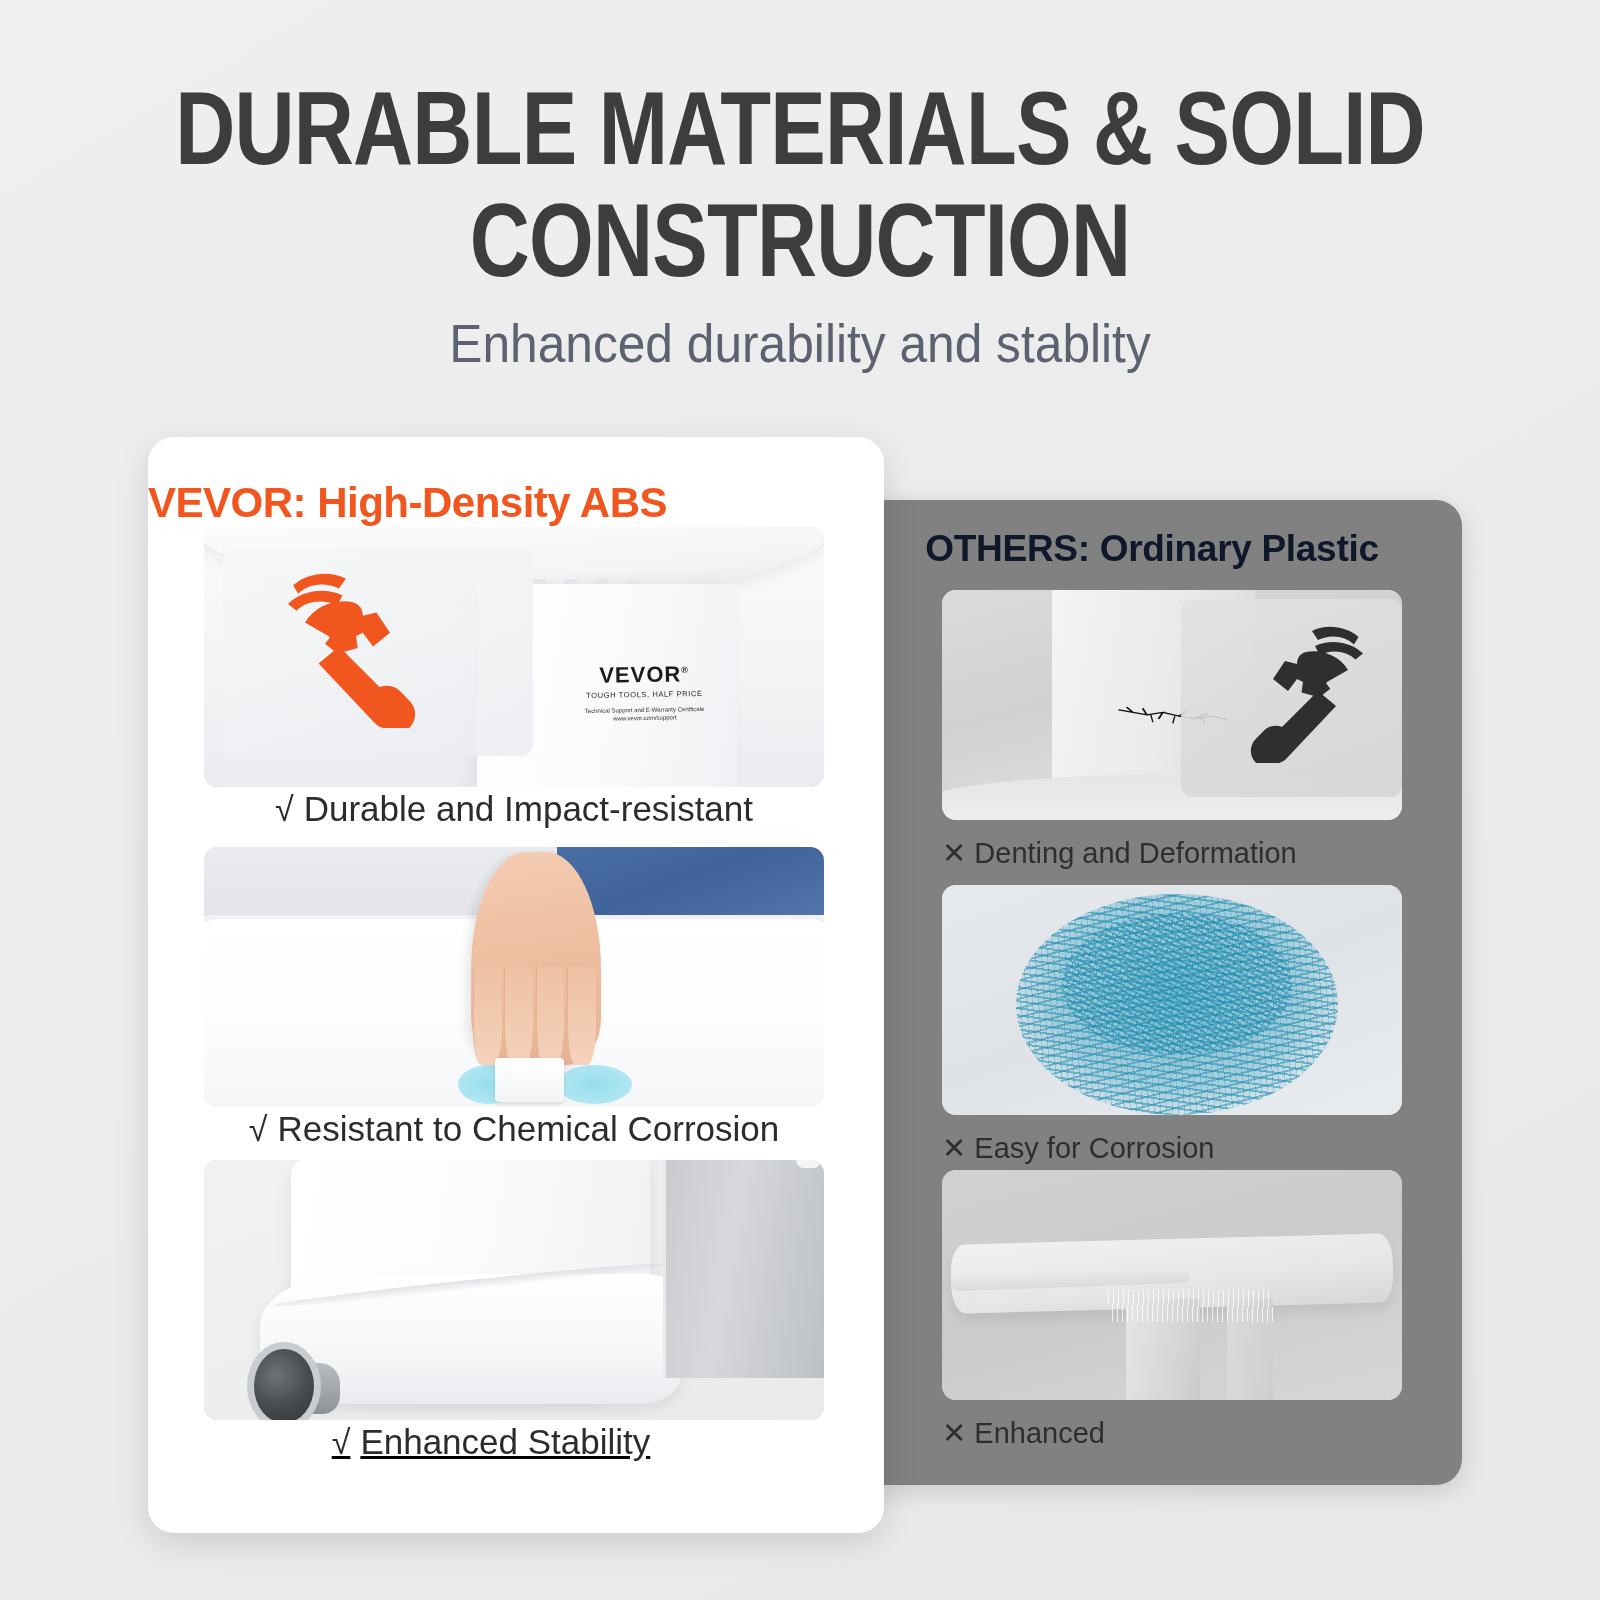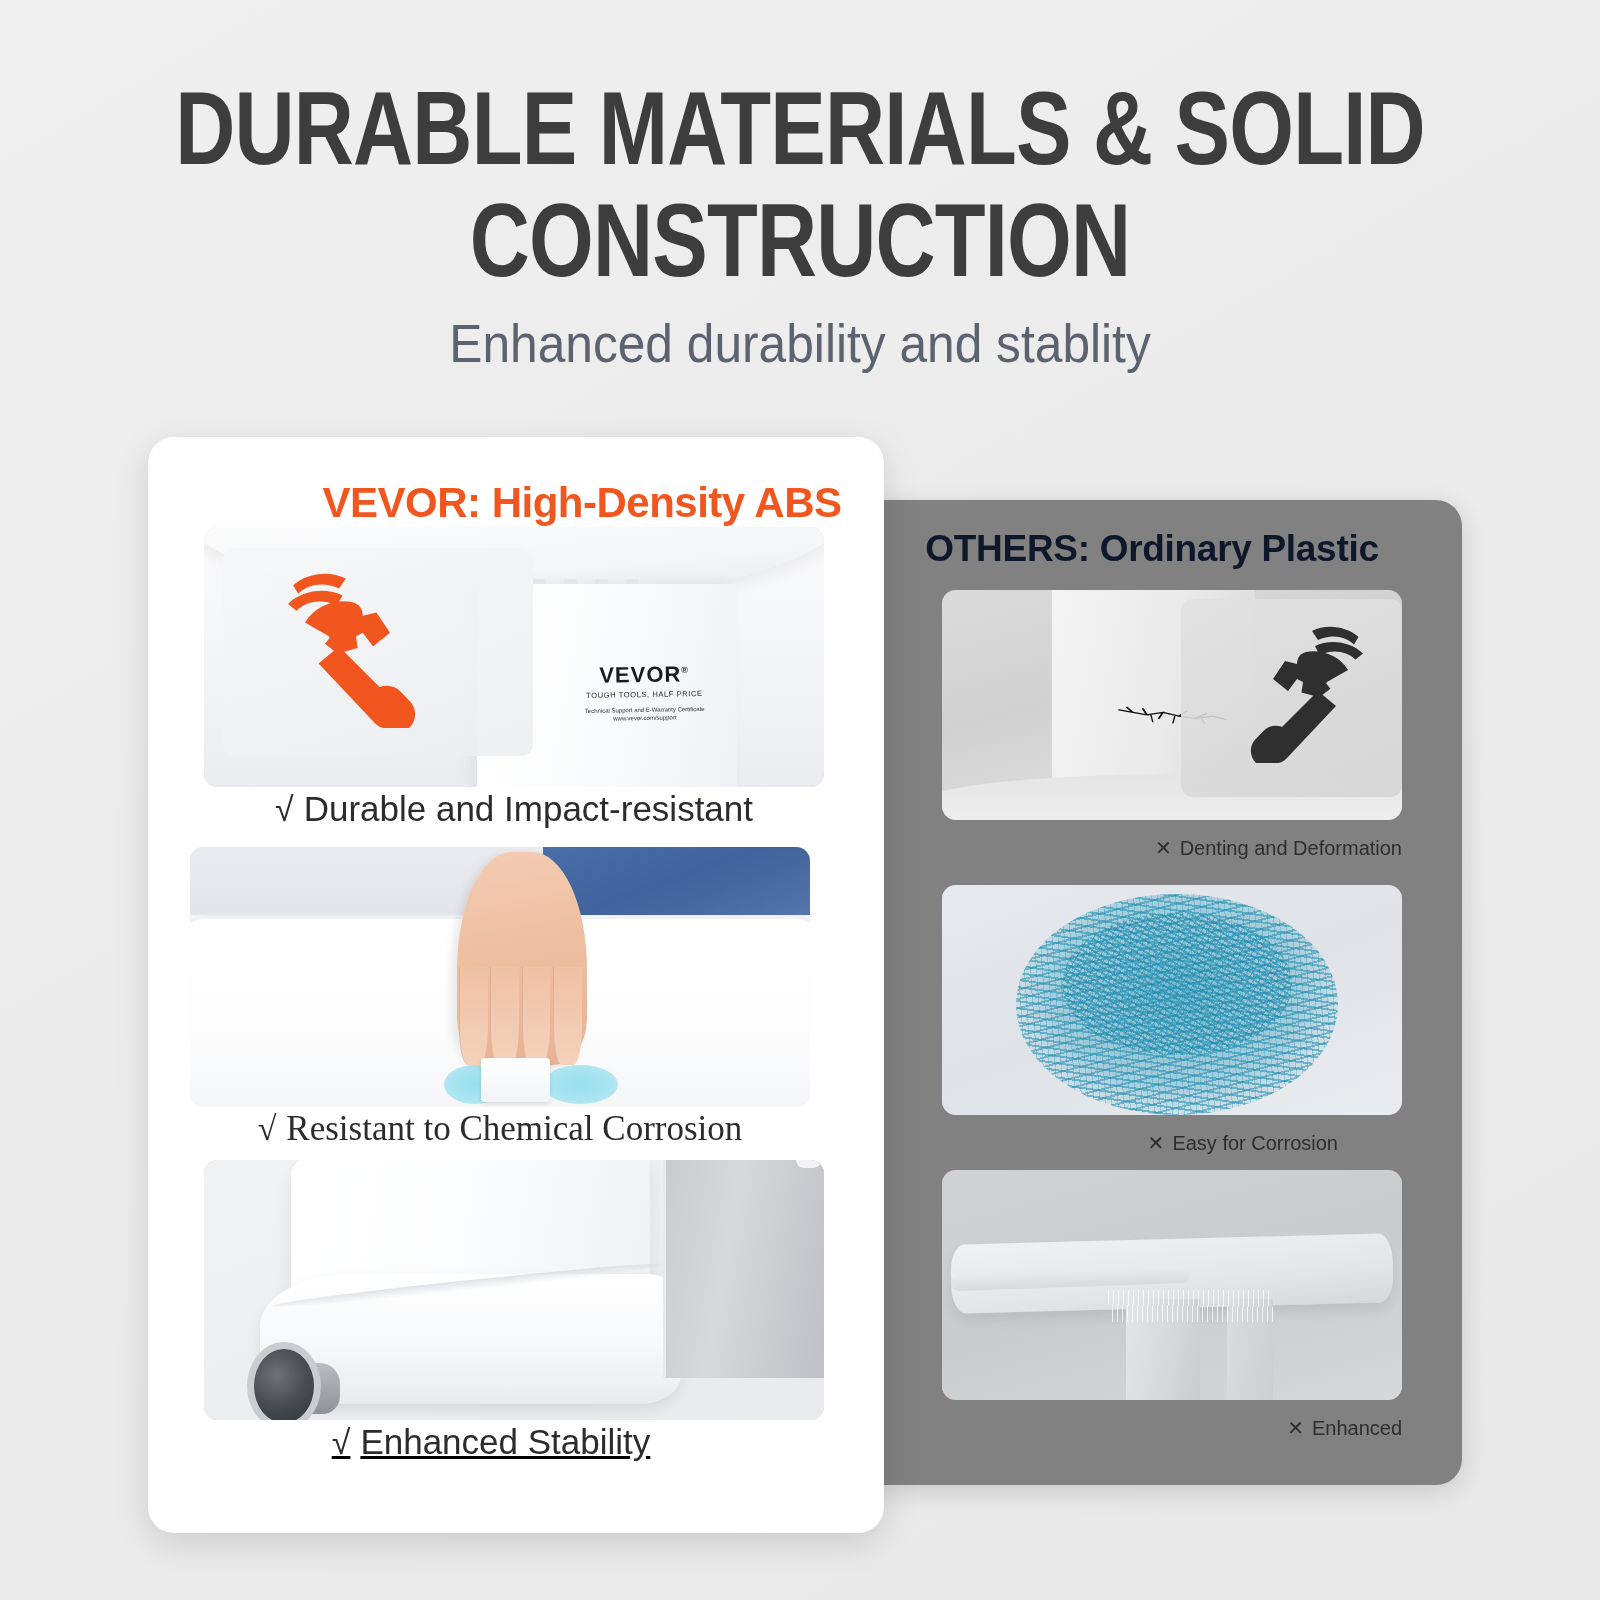--- a/index.html
+++ b/index.html
@@ -54,21 +54,20 @@
     left:148px; top:437px;
     width:736px; height:1096px;
     background:#ffffff;
     border-radius:26px;
     box-shadow:0 10px 34px rgba(0,0,0,.13);
     z-index:3;
   }
 
   .panel-title-vevor {
     position:absolute; left:0; top:42px; width:868px;
-    text-align:center;
     font-size:42px; font-weight:bold;
     color:#f2561f;
     letter-spacing:-0.5px;
   }
   .panel-title-others {
     position:absolute; left:0; top:28px; width:620px;
     text-align:center;
     font-size:37px; font-weight:bold;
     color:#0f172a;
     letter-spacing:-0.3px;
@@ -84,30 +83,30 @@
     background:#fca5a5;
   }
   .caption {
     text-align:center;
     font-size:35px;
     color:#2c2c2c;
     white-space:nowrap;
   }
   .caption .mark { margin-right:10px; font-size:34px; }
   .caption-right {
-    text-align:right;
-    font-size:20px;
+    text-align:left;
+    font-size:29px;
     color:#2e2e2e;
     white-space:nowrap;
   }
   .caption-right .mark { margin-right:8px; }
 
   
   .cell-l1 { left:56px; top:90px; width:620px; }
-  .cell-l2 { left:42px; top:410px; width:620px;font-family:Liberation Serif, serif; }
+  .cell-l2 { left:56px; top:410px; width:620px; }
   .cell-l3 { left:56px; top:723px; width:574px;text-decoration:underline; }
   .cell-l1 .thumb, .cell-l2 .thumb, .cell-l3 .thumb { width:620px; height:260px; }
   .cell-l1 .caption, .cell-l2 .caption, .cell-l3 .caption { margin-top:2px; }
 
   
   .cell-r1 { left:100px; top:90px; width:460px; }
   .cell-r2 { left:100px; top:385px; width:396px; }
   .cell-r3 { left:100px; top:670px; width:460px; }
   .cell-r1 .thumb, .cell-r2 .thumb, .cell-r3 .thumb { width:460px; height:230px; }
   .cell-r1 .caption-right, .cell-r2 .caption-right, .cell-r3 .caption-right { margin-top:16px; }

